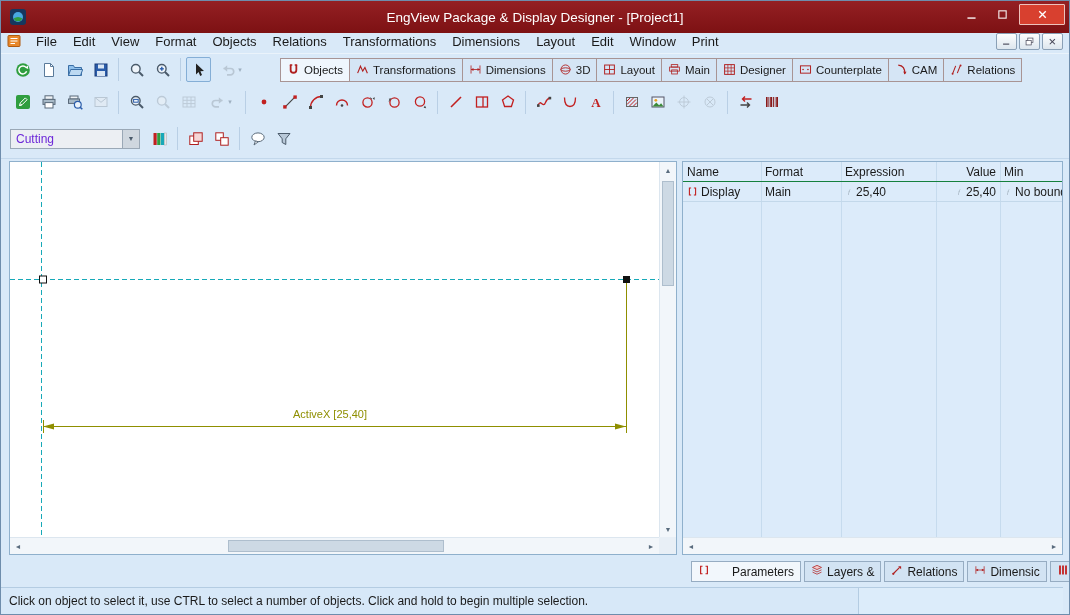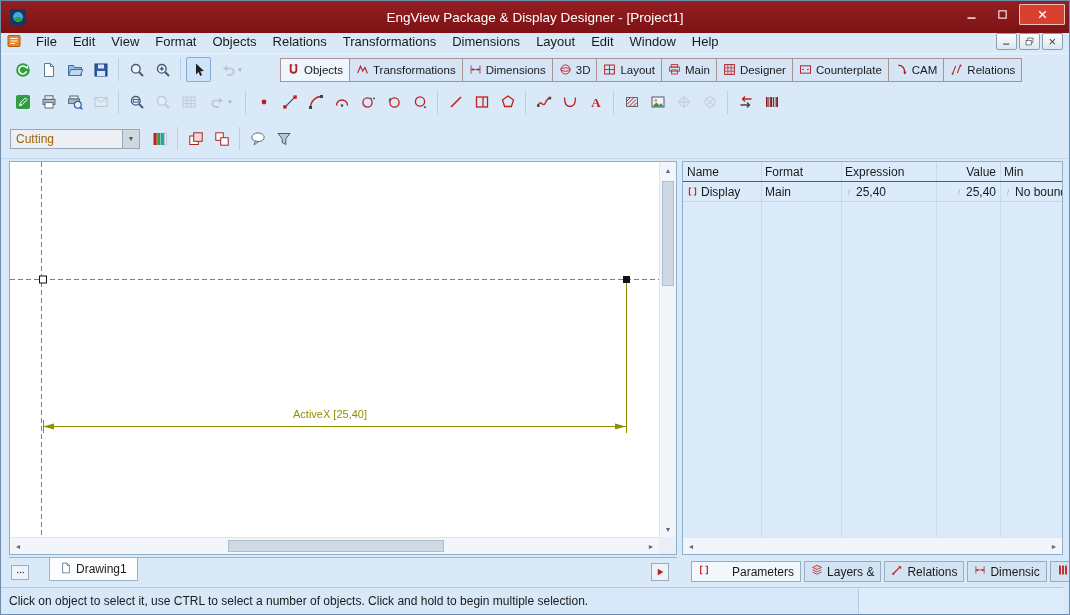--- a/index.html
+++ b/index.html
@@ -47,21 +47,21 @@
   .cat-tabs{display:flex;margin-left:30px;height:24px;}
   .cat-tab{display:flex;align-items:center;gap:4px;padding:0 6px;font-size:11.5px;
     border:1px solid #a89494;border-right:none;background:#d5e5f5;white-space:nowrap;}
   .cat-tab:last-child{border-right:1px solid #a89494;}
   .cat-tab.sel{background:#eff6fd;}
   .cat-tab .icon{display:flex;}
   .cat-tab svg{width:13px;height:13px;}
 
   .combo{margin-left:9px;width:130px;height:20px;border:1px solid #9aa8b6;background:#eceff3;
     display:flex;align-items:center;}
-  .combo-text{flex:1;padding-left:5px;font-size:12px;color:#a16207;overflow:hidden;}
+  .combo-text{flex:1;padding-left:5px;font-size:12px;color:#6d28d9;overflow:hidden;}
   .combo-arrow{width:17px;height:100%;background:#cfd7df;border-left:1px solid #9aa8b6;
     display:flex;align-items:center;justify-content:center;font-size:7px;color:#4a5a6a;}
   .row3 .btn-group{padding-left:7px;}
 
   
   .main{position:absolute;top:158px;left:0;right:0;height:398px;background:var(--toolbar_bg,#d9e9f8);}
   .canvas-wrap{position:absolute;left:8px;top:2px;width:668px;height:394px;background:#fff;
     border:1px solid #8fb0cc;}
   .canvas-svg{position:absolute;left:0;top:0;}
   .vscroll{position:absolute;right:0;top:0;width:17px;height:375px;background:#f2f6fa;border-left:1px solid #dce6ef;}
@@ -162,21 +162,21 @@
         <div class="menu-item">Edit</div>
         <div class="menu-item">View</div>
         <div class="menu-item">Format</div>
         <div class="menu-item">Objects</div>
         <div class="menu-item">Relations</div>
         <div class="menu-item">Transformations</div>
         <div class="menu-item">Dimensions</div>
         <div class="menu-item">Layout</div>
         <div class="menu-item">Edit</div>
         <div class="menu-item">Window</div>
-        <div class="menu-item">Help</div>
+        <div class="menu-item">Print</div>
       </div>
     <div class="mdi-controls">
         <div class="mdi-btn">
           <svg width="16" height="16" viewBox="0 0 16 16">
             <rect x="3" y="11" width="9" height="1.6" fill="#445"></rect>
           </svg>
         </div>
         <div class="mdi-btn">
           <svg width="16" height="16" viewBox="0 0 16 16">
             <rect x="5.5" y="3" width="7.5" height="6.5" fill="#fff" stroke="#445"></rect>
@@ -734,43 +734,20 @@
         </div>
       <div class="panel-hscroll">
         <div class="sarrow left" style="left:0;top:0;">◄</div>
         <div class="sarrow right" style="right:0;top:0;">►</div>
       </div>
     </div>
 
   </div>
 
   <div class="bottombar">
-    <div class="sheetbar">
-      <div class="more-btn">
-          <svg width="16" height="16" viewBox="0 0 16 16">
-            <circle cx="4" cy="8" r="1.1" fill="#445"></circle>
-            <circle cx="8" cy="8" r="1.1" fill="#445"></circle>
-            <circle cx="12" cy="8" r="1.1" fill="#445"></circle>
-          </svg>
-        </div>
-      <div class="sheet-tabs">
-          <div class="sheet-tab sel">
-            <span class="icon"><svg width="16" height="16" viewBox="0 0 16 16">
-                <path d="M3.5 1.5h6l3 3v10h-9z" fill="#fff" stroke="#4a6a8a"></path>
-                <path d="M9.5 1.5v3h3" fill="none" stroke="#4a6a8a"></path>
-              </svg></span>
-            <span>Drawing1</span>
-          </div>
-        </div>
-      <div class="nav-btn">
-          <svg width="16" height="16" viewBox="0 0 16 16">
-            <path d="M5 3.5l7.5 4.5L5 12.5z" fill="#c22020"></path>
-          </svg>
-        </div>
-    </div>
     <div class="panel-tabs">
         <div class="ptab sel">
           <span class="icon"><svg width="16" height="16" viewBox="0 0 16 16">
               <path d="M6 3H3.5v10H6M10 3h2.5v10H10" fill="none" stroke="#c22020" stroke-width="1.6"></path>
             </svg></span>
           <span>Parameters</span>
         </div>
         <div class="ptab">
           <span class="icon"><svg width="16" height="16" viewBox="0 0 16 16">
               <path d="M8 1.8l6 2.8-6 2.8-6-2.8z" fill="#f0c8c8" stroke="#b02020"></path>

